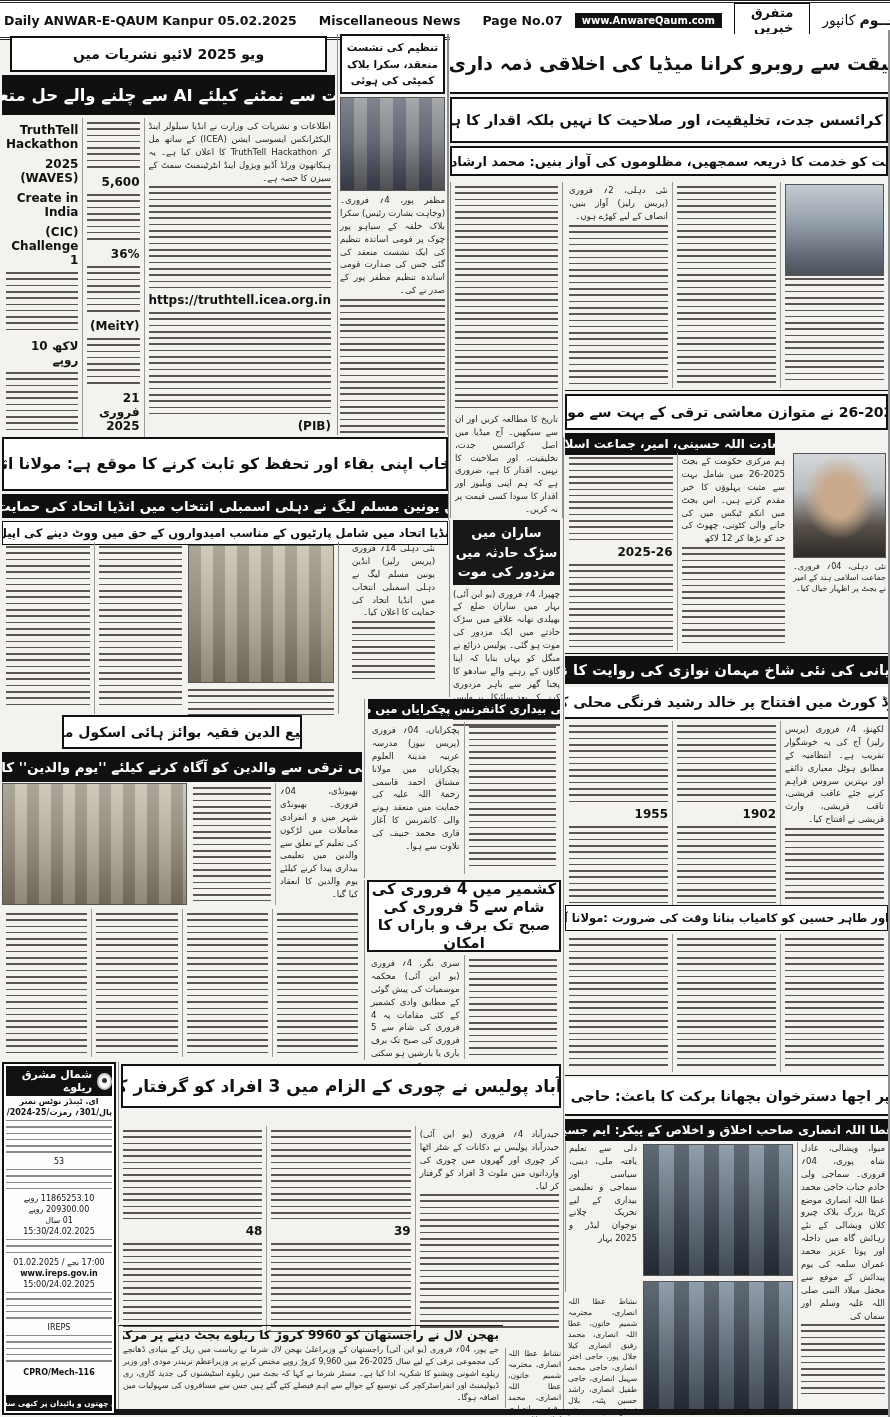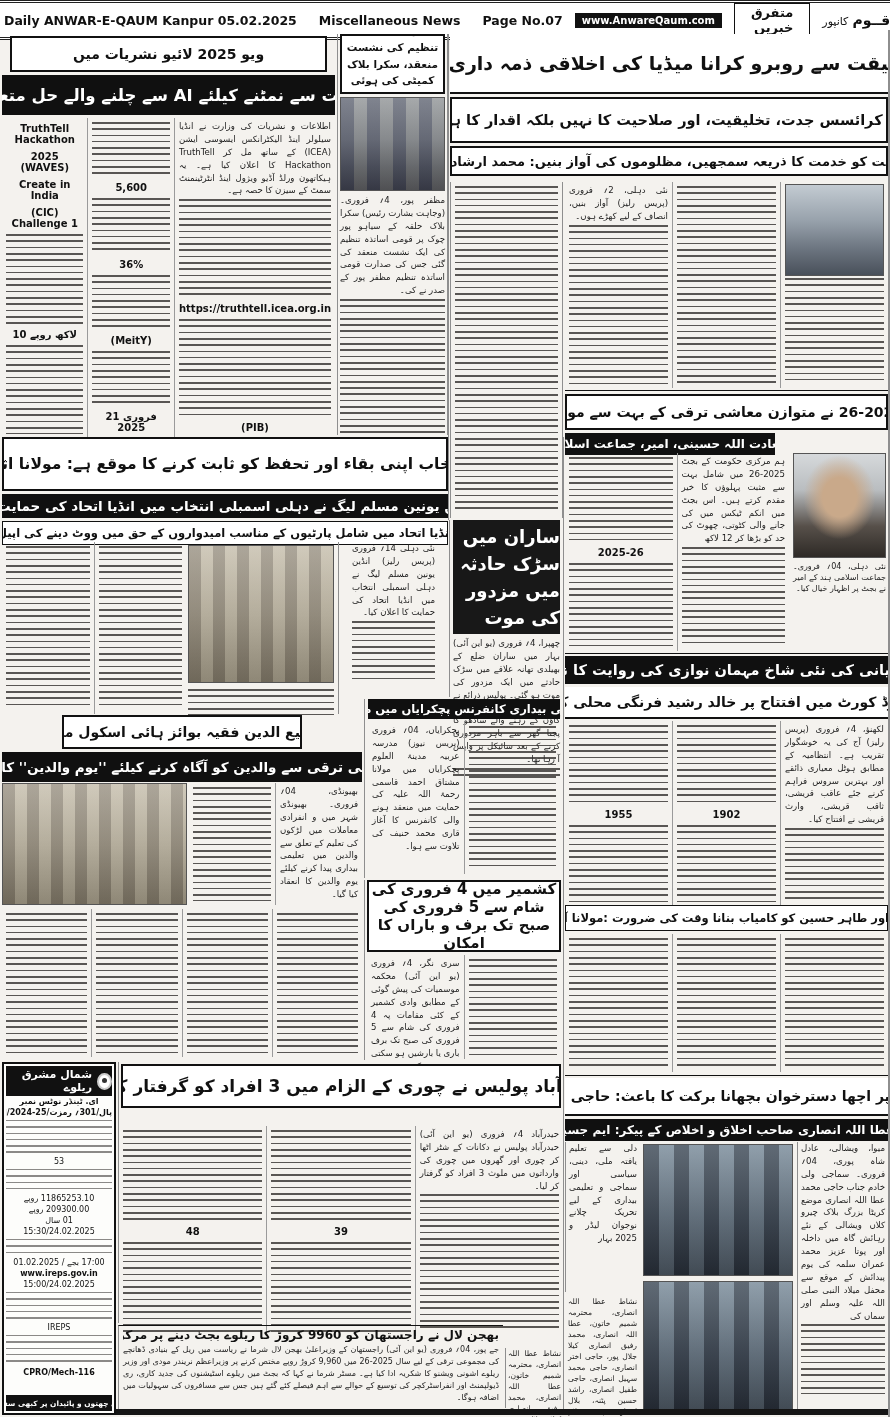--- a/index.html
+++ b/index.html
@@ -20,21 +20,21 @@
   .hbox{border:2px solid #111;background:#fff;display:flex;align-items:center;justify-content:center;
         font-weight:bold;direction:rtl;white-space:nowrap;overflow:hidden;}
   .band{background:#101010;color:#fff;display:flex;align-items:center;justify-content:center;
         font-weight:bold;direction:rtl;white-space:nowrap;overflow:hidden;}
   .subband{border:1.5px solid #111;background:#fff;display:flex;align-items:center;justify-content:center;
         font-weight:bold;direction:rtl;white-space:nowrap;overflow:hidden;}
   .cols{display:flex;flex-direction:row-reverse;}
   .col{flex:1;padding:2px 4px;border-left:1px solid #9a9a9a;display:flex;flex-direction:column;}
   .col:last-child{border-left:none;}
   .lead{direction:rtl;font-size:8.6px;line-height:1.5;text-align:justify;color:#1c1c1c;}
-  .tok{direction:ltr;font-size:10px;font-weight:bold;text-align:center;color:#111;margin:3px 0;}
+  .tok{direction:ltr;font-size:12px;font-weight:bold;text-align:right;color:#111;margin:3px 0;}
   .ft{flex:1;min-height:10px;margin:2px 0;
       background-image:repeating-linear-gradient(180deg,rgba(45,42,40,.78) 0 1.6px,transparent 1.6px 6.3px);}
   .ft.light{background-image:repeating-linear-gradient(180deg,rgba(45,42,40,.55) 0 1.4px,transparent 1.4px 6.3px);}
   .photo{border:1px solid #555;}
   .ph-group{background:linear-gradient(180deg,#c3cbd2 0%,#97a1ab 40%,#6d7681 70%,#49505a 100%);}
   .ph-people{background-image:repeating-linear-gradient(90deg,rgba(40,36,52,.38) 0 13px,rgba(125,112,98,.28) 13px 26px),
              linear-gradient(180deg,#b6bfc7 0%,#8a939d 45%,#5d656f 75%,#3e444d 100%);}
   .ph-portrait{background:radial-gradient(60px 70px at 50% 42%,#c9a98a 0 28%,transparent 60%),
                linear-gradient(180deg,#d6d9db 0%,#b9bdc0 35%,#57504a 70%,#2e2a26 100%);}
   .ph-indoor{background-image:repeating-linear-gradient(90deg,rgba(60,50,40,.30) 0 12px,rgba(170,160,140,.25) 12px 24px),
@@ -67,21 +67,21 @@
     <span class="msep"></span>
     <span class="mitem">Page No.07</span>
     <span class="msep"></span>
     <span class="mbox-dark">www.AnwareQaum.com</span>
     <span class="msep"></span>
     <span class="mbox">متفرق خبریں</span>
     <span style="flex:1"></span>
     <span class="murdu">
       
       <span style="font-size:14px;">انــوار قــوم</span>
-      <span style="font-weight:normal;font-size:11px;">کانپور</span>
+      <span style="font-weight:normal;font-size:14px;">کانپور</span>
     </span>
   </div>
 
   <div class="abs" style="left:2px;top:34px;width:333px;height:401px;">
     <div class="hbox" style="height:32px;font-size:14px;margin:2px 8px;">ویو 2025 لائیو نشریات میں</div>
     <div class="band" style="height:40px;font-size:16.5px;margin-top:3px;">غلط معلومات سے نمٹنے کیلئے AI سے چلنے والے حل متعارف کرائیگا</div>
     <div class="cols" style="height:320px;margin-top:3px;">
       <div class="col">
         <div class="lead">اطلاعات و نشریات کی وزارت نے انڈیا سیلولر اینڈ الیکٹرانکس ایسوسی ایشن (ICEA) کے ساتھ مل کر TruthTell Hackathon کا اعلان کیا ہے۔ یہ ہیکاتھون ورلڈ آڈیو ویژول اینڈ انٹرٹینمنٹ سمٹ کے سیزن کا حصہ ہے۔</div>
         <div class="ft"></div>
@@ -132,20 +132,21 @@
         <div class="ft"></div>
       </div>
     <div class="col">
       <div class="lead">نئی دہلی، 2؍ فروری (پریس رلیز) آواز بنیں، انصاف کے لیے کھڑے ہوں۔</div>
       <div class="ft"></div>
     </div>
   </div>
 
   <div class="abs" style="left:450px;top:182px;width:113px;height:336px;border-left:1px solid #8e8e8e;border-right:1px solid #8e8e8e;padding:2px 4px;display:flex;flex-direction:column;">
     <div class="ft"></div>
+    <div class="lead">تاریخ کا مطالعہ کریں اور ان سے سیکھیں۔ آج میڈیا میں اصل کرائسس جدت، تخلیقیت، اور صلاحیت کا نہیں۔ اقدار کا ہے، ضروری ہے کہ ہم اپنی ویلیوز اور اقدار کا سودا کسی قیمت پر نہ کریں۔</div>
   </div>
 
   <div class="abs" style="left:565px;top:390px;width:323px;height:263px;border-top:1.5px solid #111;">
     <div class="hbox" style="height:32px;font-size:14px;margin-top:3px;">مرکزی بجٹ 2025-26 نے متوازن معاشی ترقی کے بہت سے مواقع ضائع کردئے</div>
     <div class="band" style="height:22px;font-size:12px;margin-top:3px;width:210px;">سید سعادت اللہ حسینی، امیر، جماعت اسلامی ہند</div>
     <div class="abs photo ph-portrait" style="left:228px;top:62px;width:93px;height:105px;"></div>
     <div class="abs cap" style="left:228px;top:170px;width:93px;height:60px;">نئی دہلی، 04؍ فروری۔ جماعت اسلامی ہند کے امیر نے بجٹ پر اظہار خیال کیا۔</div>
     <div class="abs cols" style="left:0;top:62px;width:224px;height:198px;">
       <div class="col">
         <div class="lead">ہم مرکزی حکومت کے بجٹ 2025-26 میں شامل بہت سے مثبت پہلوؤں کا خیر مقدم کرتے ہیں۔ اس بجٹ میں انکم ٹیکس میں کی جانے والی کٹوتی، چھوٹ کی حد کو بڑھا کر 12 لاکھ</div>
@@ -224,21 +225,21 @@
       <div class="col">
           <div class="ft"></div>
         </div>
       <div class="col">
           <div class="ft"></div>
         </div>
     </div>
   </div>
 
   <div class="abs" style="left:449px;top:520px;width:114px;height:177px;border-left:1px solid #8e8e8e;padding:0 3px;display:flex;flex-direction:column;">
-    <div class="rtl" style="font-weight:bold;font-size:18px;line-height:1.5;background:#181818;color:#fff;padding:3px 0;">ساران میں سڑک حادثہ میں مزدور کی موت</div>
+    <div class="rtl" style="font-weight:bold;font-size:13px;text-align:center;line-height:1.5;background:#181818;color:#fff;padding:3px 0;">ساران میں سڑک حادثہ میں مزدور کی موت</div>
     <div class="lead" style="margin-top:3px;">چھپرا، 4؍ فروری (یو این آئی) بہار میں ساران ضلع کے بھیلدی تھانہ علاقے میں سڑک حادثے میں ایک مزدور کی موت ہو گئی۔ پولیس ذرائع نے منگل کو یہاں بتایا کہ اپنا گاؤں کے رہنے والے سادھو کا پجنا گھر سے باہر مزدوری کرنے کے بعد سائیکل پر واپس آ رہا تھا۔</div>
     <div class="ft"></div>
   </div>
 
   <div class="abs" style="left:364px;top:699px;width:199px;height:179px;border-left:1px solid #8e8e8e;padding:0 3px;">
     <div class="band" style="height:20px;font-size:11.5px;">تعلیمی بیداری کانفرنس پچکرایاں میں منعقد</div>
     <div class="cols" style="height:152px;margin-top:3px;">
       <div class="col">
           <div class="ft"></div>
         </div>

